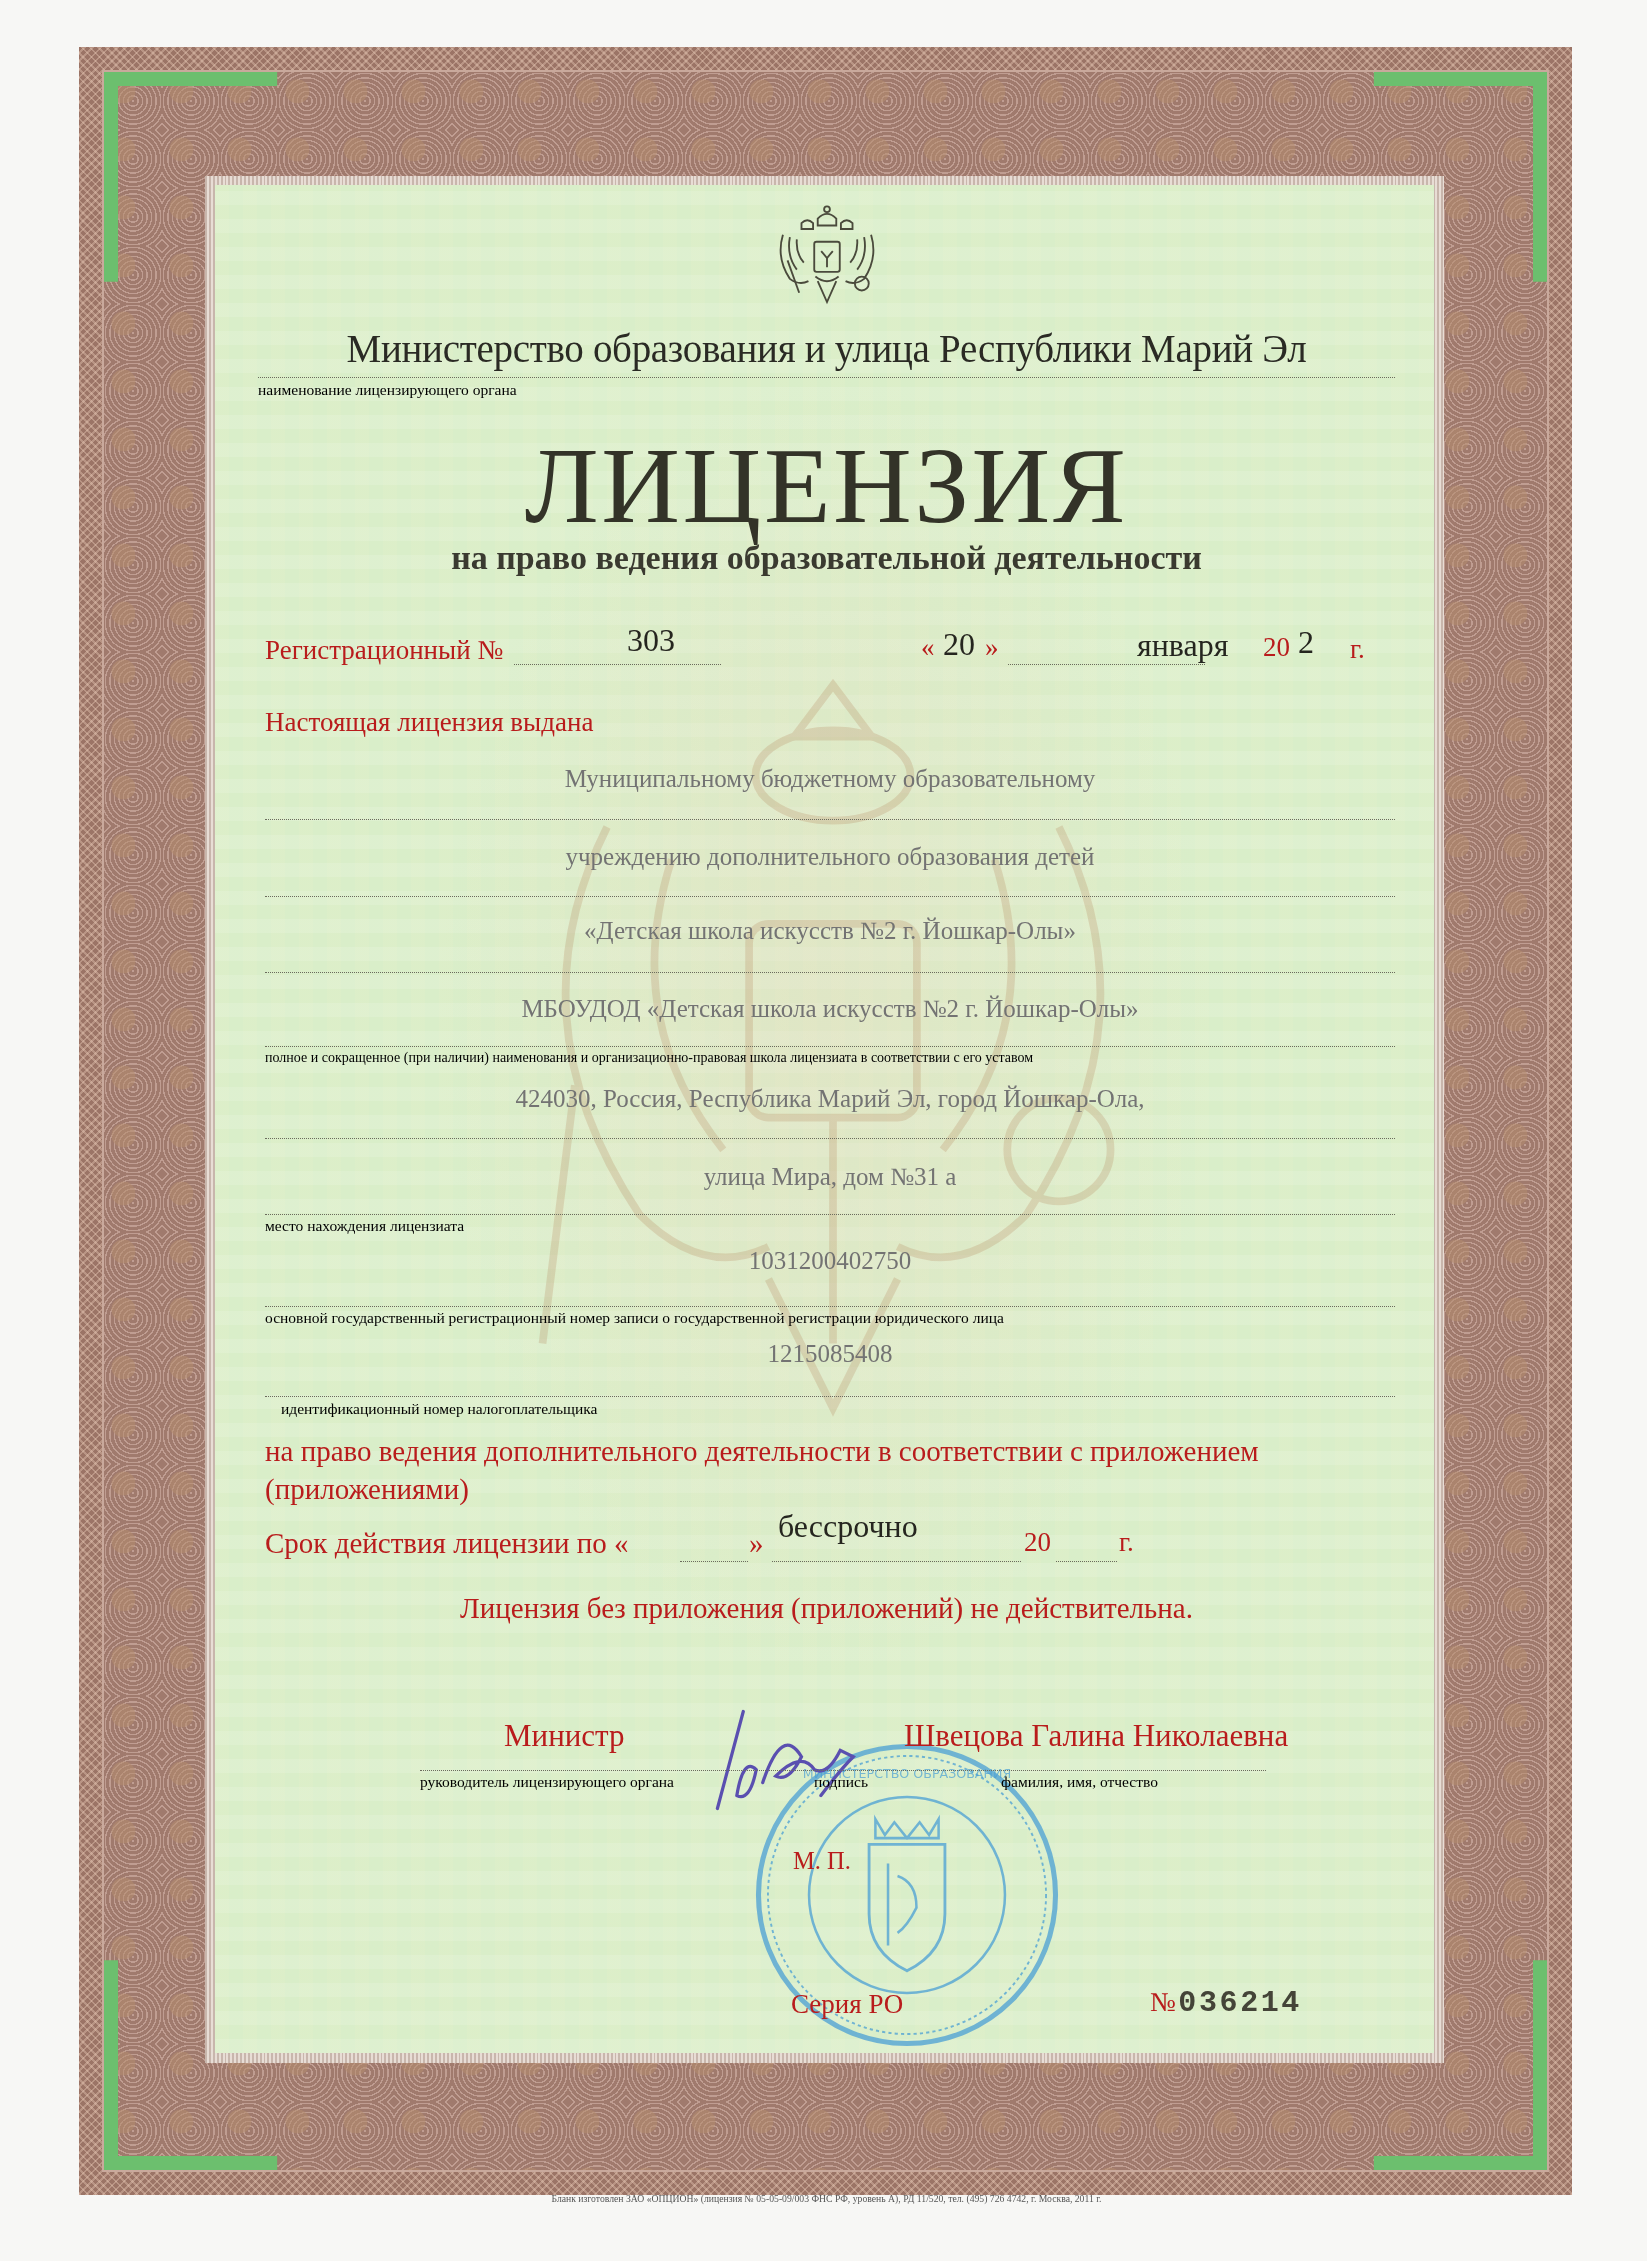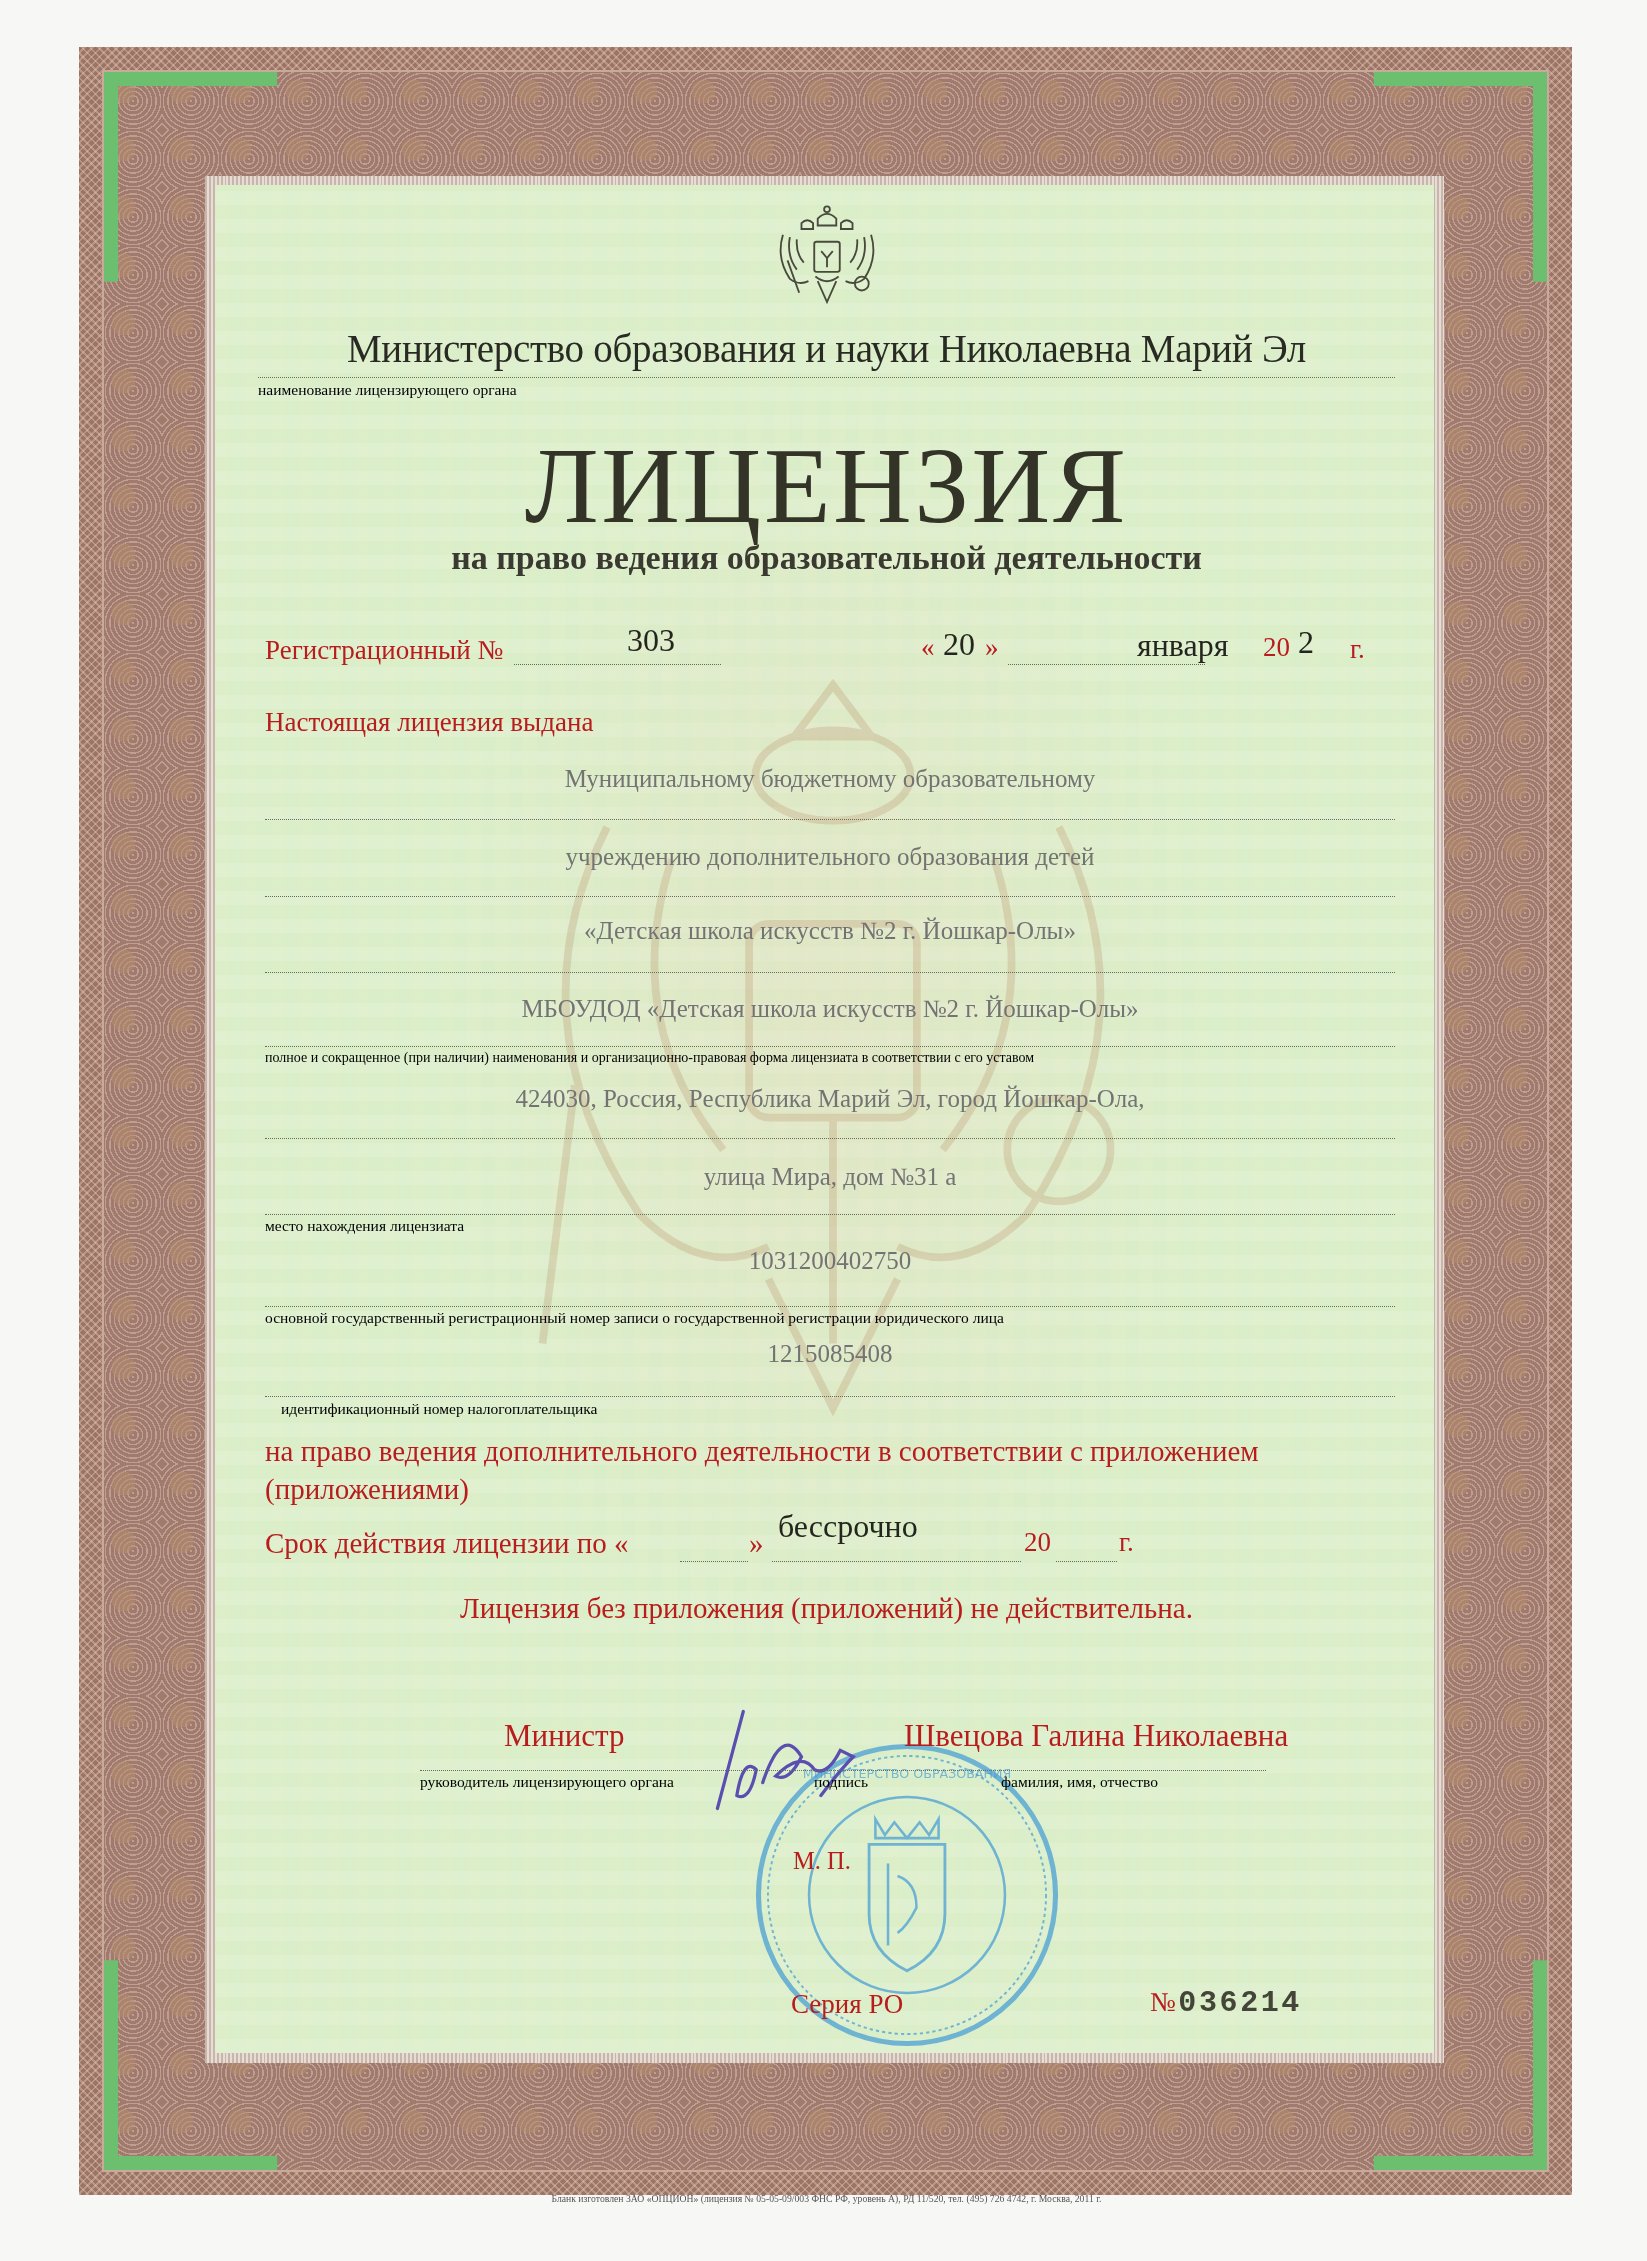--- a/index.html
+++ b/index.html
@@ -122,21 +122,21 @@
     <path d="M18 32 q-3 16 6 28 M82 32 q3 16 -6 28"></path>
     <path d="M24 34 q-1 12 6 20 M76 34 q1 12 -6 20"></path>
     <rect x="39" y="36" width="22" height="26" rx="2"></rect>
     <path d="M45 44 l5 6 l5 -6 M50 50 v8"></path>
     <path d="M40 66 q10 8 20 0 M42 70 l8 18 l8 -18"></path>
     <path d="M16 52 l10 28"></path>
     <circle cx="80" cy="72" r="6"></circle>
   </g>
 </svg>
 
-<div class="abs ministry">Министерство образования и науки Николаевна Марий Эл</div>
+<div class="abs ministry">Министерство образования и улица Республики Марий Эл</div>
 <div class="rule" style="left:258px; top:377px; width:1137px;"></div>
 <div class="caption" style="left:258px; top:381px; width:1137px;">наименование лицензирующего органа</div>
 
 <div class="abs title">ЛИЦЕНЗИЯ</div>
 <div class="abs subtitle">на право ведения образовательной деятельности</div>
 
 <div class="abs" style="left:265px; top:627px; width:1137px; height:45px;">
   <span class="abs label" style="left:0; top:7.8px;">Регистрационный №</span>
   <div class="rule" style="left:249px; top:37px; width:207px;"></div>
   <span class="abs value" style="left:362px; top:-5.2px;">303</span>
@@ -155,21 +155,21 @@
 
 <div class="abs big" style="left:265px; top:765px; width:1130px;">Муниципальному бюджетному образовательному</div>
 <div class="rule" style="left:265px; top:819px; width:1130px;"></div>
 <div class="abs big" style="left:265px; top:843px; width:1130px;">учреждению дополнительного образования детей</div>
 <div class="rule" style="left:265px; top:896px; width:1130px;"></div>
 <div class="abs big" style="left:265px; top:917px; width:1130px;">«Детская школа искусств №2 г. Йошкар-Олы»</div>
 <div class="rule" style="left:265px; top:972px; width:1130px;"></div>
 
 <div class="abs big" style="left:265px; top:995px; width:1130px;">МБОУДОД «Детская школа искусств №2 г. Йошкар-Олы»</div>
 <div class="rule" style="left:265px; top:1046px; width:1130px;"></div>
-<div class="caption" style="left:265px; top:1050px; width:1130px; font-size:14px;">полное и сокращенное (при наличии) наименования и организационно-правовая форма лицензиата в соответствии с его уставом</div>
+<div class="caption" style="left:265px; top:1050px; width:1130px; font-size:14px;">полное и сокращенное (при наличии) наименования и организационно-правовая школа лицензиата в соответствии с его уставом</div>
 
 <div class="abs big" style="left:265px; top:1085px; width:1130px;">424030, Россия, Республика Марий Эл, город Йошкар-Ола,</div>
 <div class="rule" style="left:265px; top:1138px; width:1130px;"></div>
 <div class="abs big" style="left:265px; top:1163px; width:1130px;">улица Мира, дом №31 а</div>
 <div class="rule" style="left:265px; top:1214px; width:1130px;"></div>
 <div class="caption" style="left:265px; top:1217px; width:1130px;">место нахождения лицензиата</div>
 
 <div class="abs big" style="left:265px; top:1247px; width:1130px;">1031200402750</div>
 <div class="rule" style="left:265px; top:1306px; width:1130px;"></div>
 <div class="caption" style="left:265px; top:1309px; width:1130px;">основной государственный регистрационный номер записи о государственной регистрации юридического лица</div>

